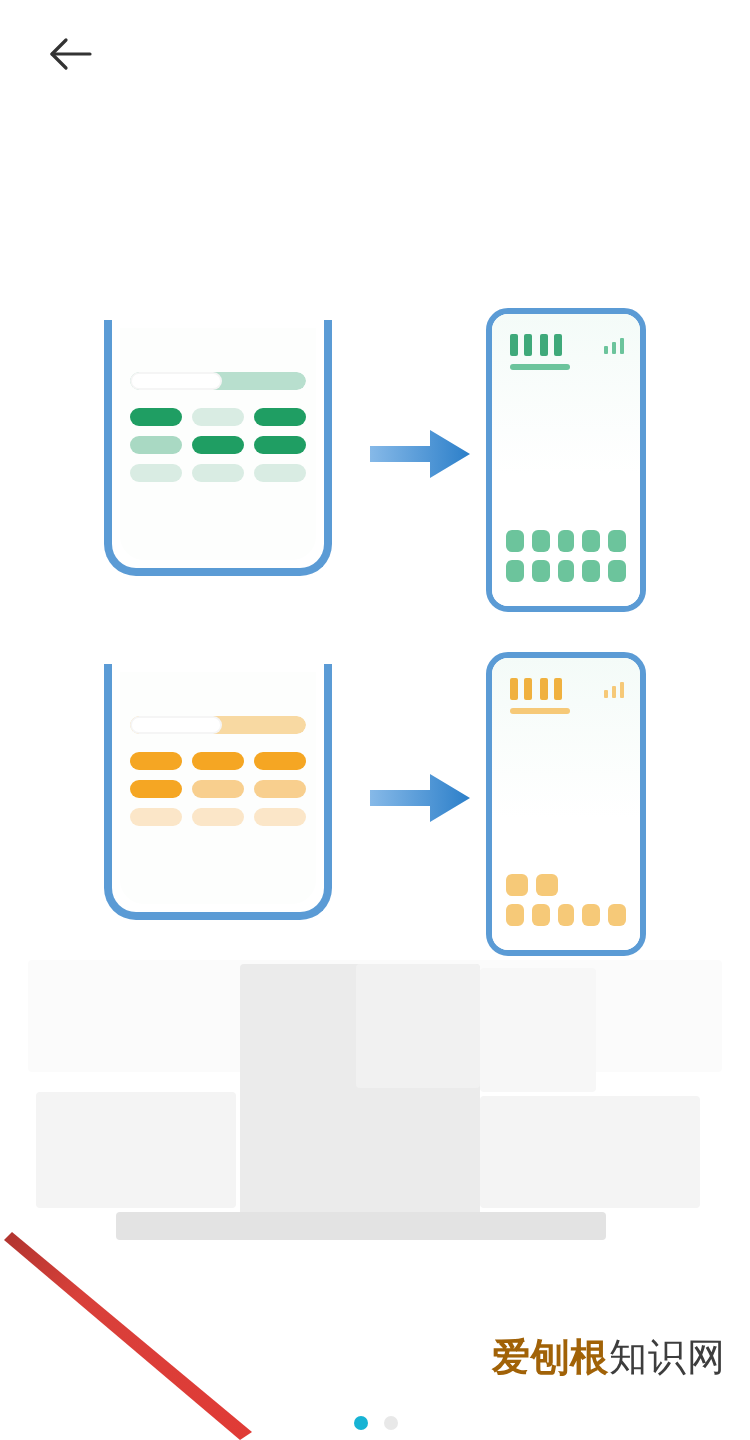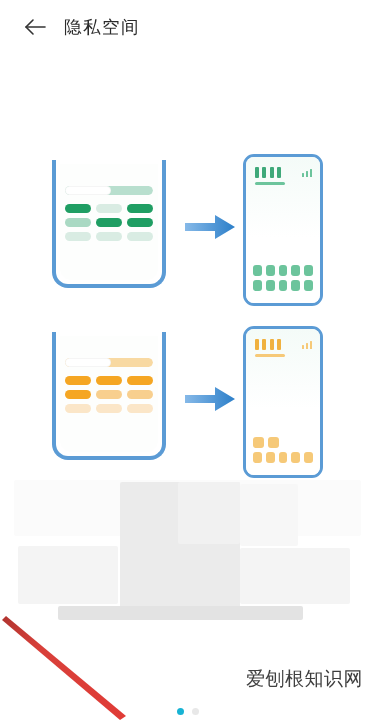--- a/index.html
+++ b/index.html
@@ -249,36 +249,35 @@
   
   .watermark {
     position: absolute;
     right: 12px;
     bottom: 28px;
     font-size: 19px;
     letter-spacing: 0.5px;
     white-space: nowrap;
     font-weight: 500;
   }
-  .watermark .wm-a { color: #404040; }
+  .watermark .wm-a { color: #a16207; font-weight: bold; }
   .watermark .wm-b { color: #3d3d3d; }
 </style>
 </head>
 <body>
 
 <div class="header">
   <div class="back-btn">
     <span>
       <svg width="24" height="20" viewBox="0 0 24 20" aria-hidden="true">
         <path d="M10 3 L3 10 L10 17" fill="none" stroke="#333333" stroke-width="1.6" stroke-linecap="round" stroke-linejoin="round"></path>
         <path d="M3 10 L22 10" fill="none" stroke="#333333" stroke-width="1.6" stroke-linecap="round"></path>
       </svg>
     </span>
   </div>
-  <div class="header-title">隐私空间</div>
 </div>
 
 <div class="illustration-area">
 
   <div class="illo-row row1">
 
     <div class="bucket">
       <div class="bucket-frame" style="border-color: rgb(91, 155, 213);"></div>
       <div class="bucket-inner"></div>
       <div class="bucket-content">

